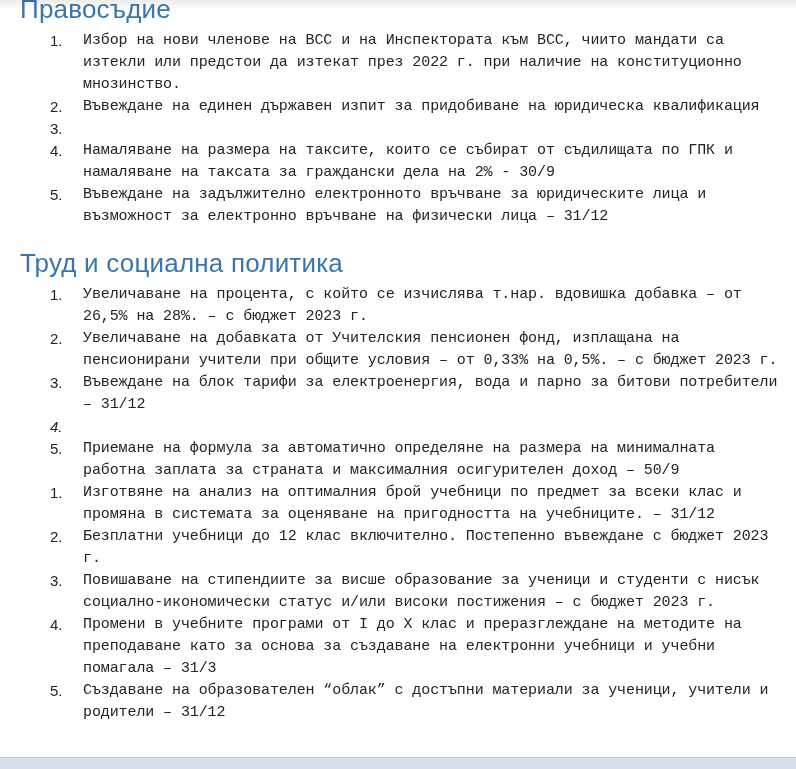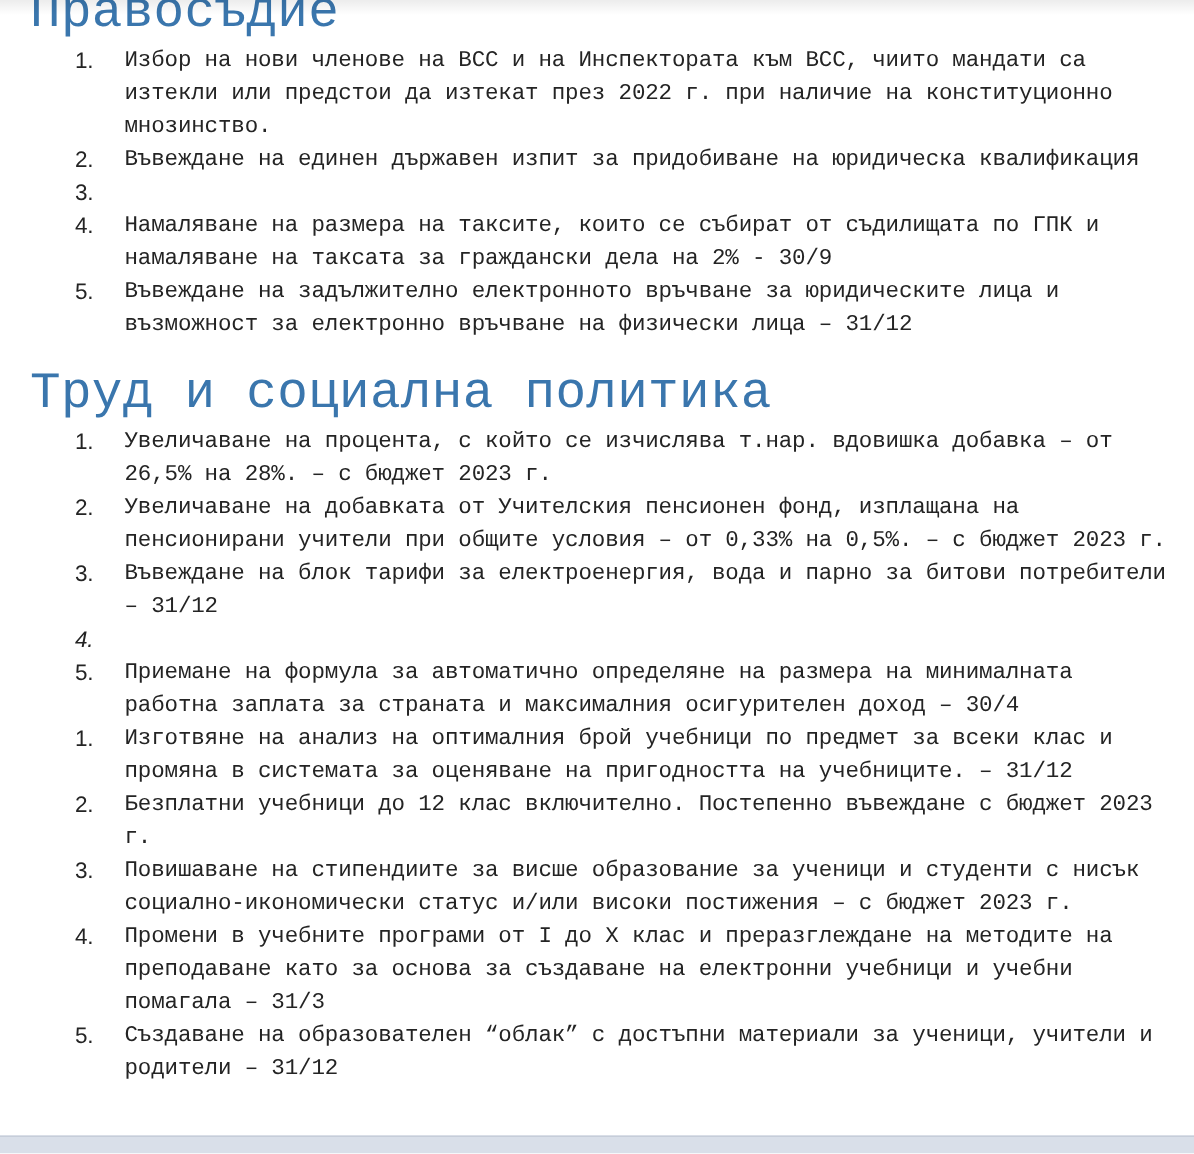--- a/index.html
+++ b/index.html
@@ -19,27 +19,26 @@
   }
   .top-shade{
     position:absolute;top:0;left:0;right:0;height:10px;
     background:linear-gradient(to bottom, rgba(0,0,0,0.075), rgba(0,0,0,0));
     pointer-events:none;
   }
   main{
     padding:0 18px 0 20px;
   }
   h1{
-    font-size:34px;
+    font-size:26px;
     font-weight:400;
     line-height:30px;
     color:var(--heading);
     margin:20px 0 6px 0;
     letter-spacing:0.2px;
-    font-family:Liberation Mono, monospace;
   }
   section:first-of-type h1{
     margin-top:-6px; 
   }
   ol.items{
     list-style:none;
     margin:0;
     padding:0;
   }
   ol.items li{
@@ -111,21 +110,21 @@
       </li>
       <li>
         <span class="num">3.</span>
         <span class="txt">Въвеждане на блок тарифи за електроенергия, вода и парно за битови потребители – 31/12</span>
       </li>
       <li>
         <span class="num italic">4.</span>
       </li>
       <li>
         <span class="num">5.</span>
-        <span class="txt">Приемане на формула за автоматично определяне на размера на минималната работна заплата за страната и максималния осигурителен доход – 30/4</span>
+        <span class="txt">Приемане на формула за автоматично определяне на размера на минималната работна заплата за страната и максималния осигурителен доход – 50/9</span>
       </li>
     </ol>
   </section>
 
   <section>
     <ol class="items">
       <li>
         <span class="num">1.</span>
         <span class="txt">Изготвяне на анализ на оптималния брой учебници по предмет за всеки клас и промяна в системата за оценяване на пригодността на учебниците. – 31/12</span>
       </li>

